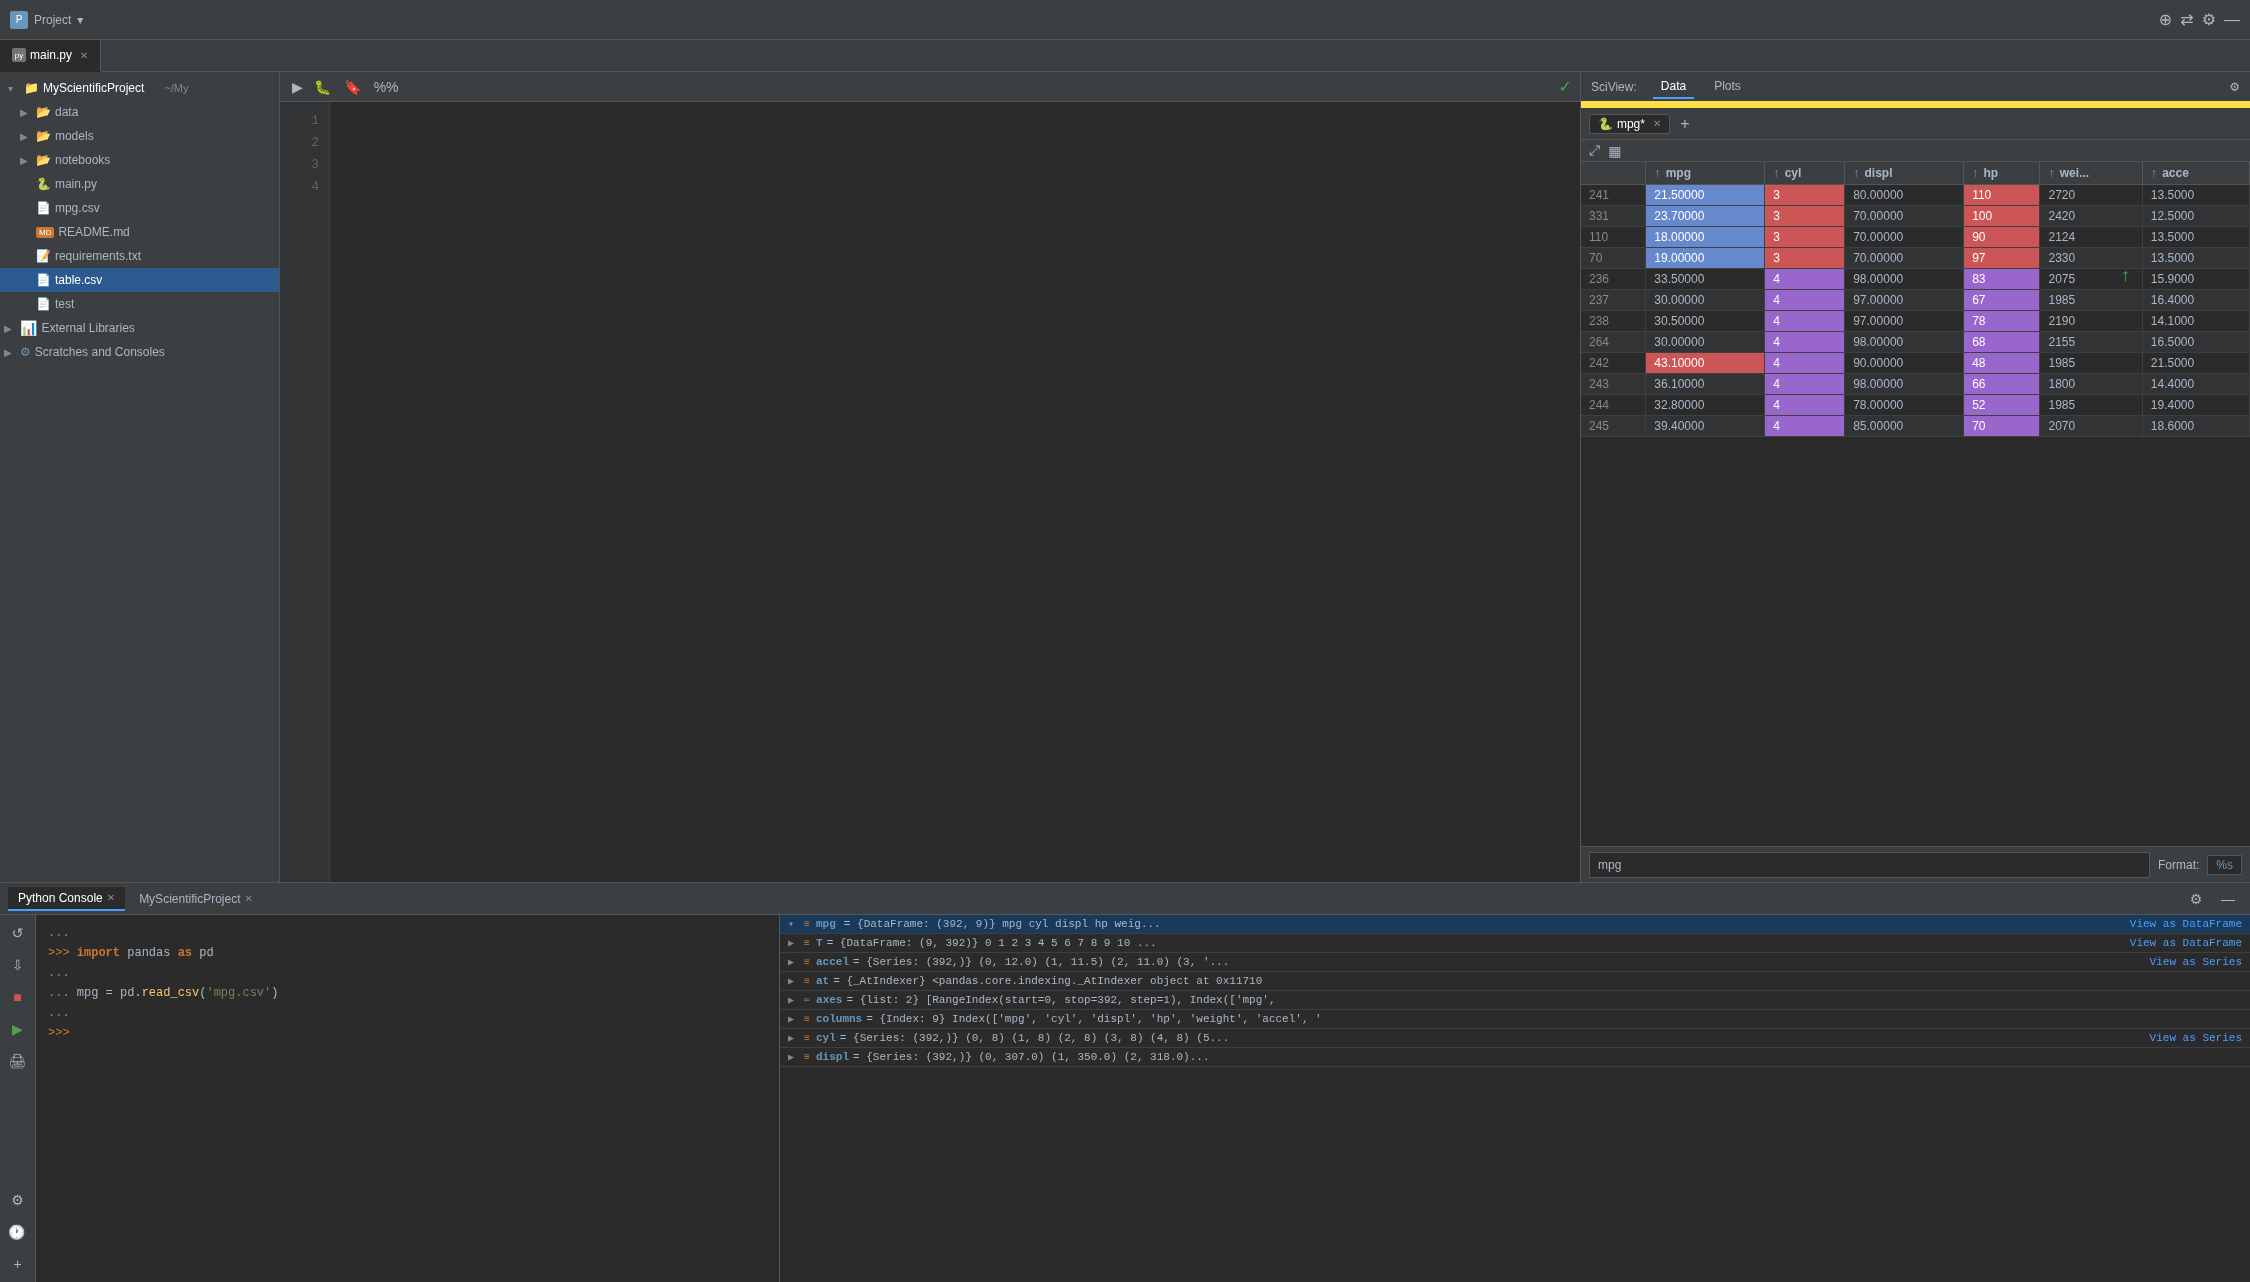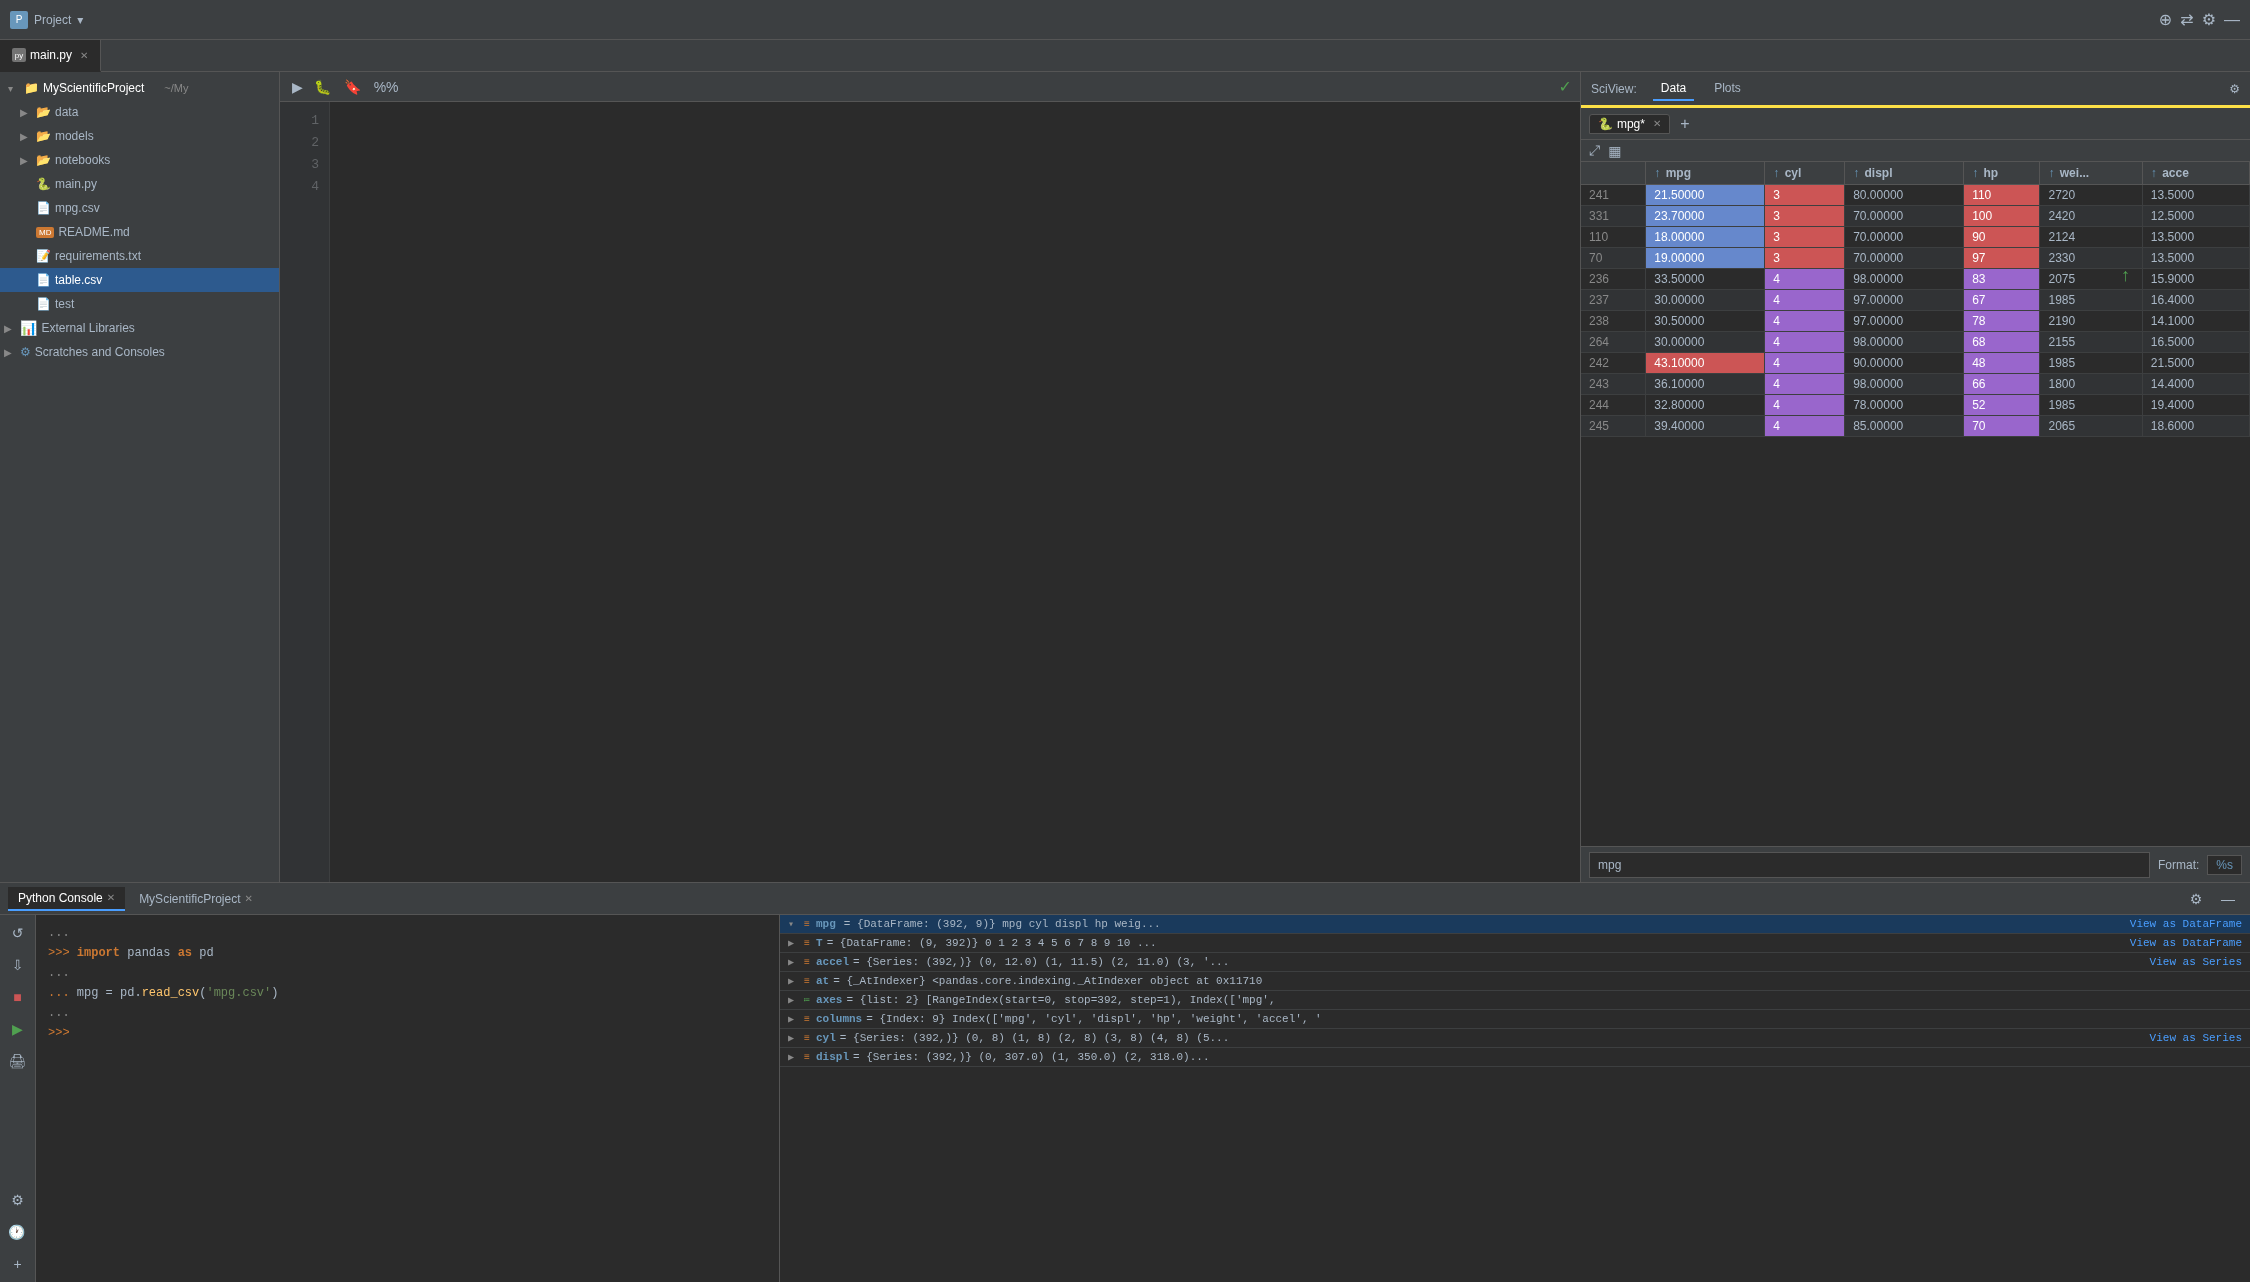--- a/index.html
+++ b/index.html
@@ -38,21 +38,21 @@
     .editor-toolbar { display: flex; align-items: center; background: #3c3f41; border-bottom: 1px solid #555; padding: 2px 8px; gap: 4px; height: 30px; }
     .toolbar-btn { background: none; border: none; color: #a9b7c6; cursor: pointer; padding: 2px 4px; font-size: 14px; }
     .code-line { height: 22px; white-space: pre; }
     .kw { color: #cc7832; font-weight: bold; }
     .str { color: #6a8759; }
     .fn { color: #ffc66d; }
     .var { color: #a9b7c6; }
 
     
     .right-panel { width: 670px; display: flex; flex-direction: column; background: #2b2b2b; border-left: 1px solid #555; flex-shrink: 0; }
-    .sciview-header { display: flex; align-items: center; background: #3c3f41; border-bottom: 3px solid #fde047; height: 36px; padding: 0 10px; gap: 16px; }
+    .sciview-header { display: flex; align-items: center; background: #3c3f41; border-bottom: 7px solid #fde047; height: 36px; padding: 0 10px; gap: 16px; }
     .sciview-nav { display: flex; gap: 12px; }
     .sciview-nav-item { color: #a9b7c6; font-size: 12px; cursor: pointer; padding: 4px 8px; }
     .sciview-nav-item.active { color: #fff; border-bottom: 2px solid #4a9eff; }
     .sciview-tab-bar { display: flex; align-items: center; background: #3c3f41; border-bottom: 1px solid #555; height: 32px; padding: 0 8px; gap: 4px; }
     .sciview-tab { display: flex; align-items: center; gap: 4px; padding: 2px 8px; font-size: 12px; color: #a9b7c6; border: 1px solid #555; border-radius: 3px 3px 0 0; cursor: pointer; background: #4a4a4a; }
     .sciview-tab.active { background: #2b2b2b; color: #fff; }
     .sciview-action-btn { background: none; border: none; color: #a9b7c6; cursor: pointer; font-size: 14px; }
 
     
     .data-table-container { flex: 1; overflow: auto; }
@@ -366,21 +366,21 @@
       <td class="td-cyl-4">52</td>
       <td>1985</td>
       <td>19.4000</td>
     </tr>
             <tr>
       <td class="td-index">245</td>
       <td class="">39.40000</td>
       <td class="td-cyl-4">4</td>
       <td>85.00000</td>
       <td class="td-cyl-4">70</td>
-      <td>2065</td>
+      <td>2070</td>
       <td>18.6000</td>
     </tr>
           </tbody>
       </table>
     </div>
 
     <div style="position:relative; height:0;">
       <div style="position:absolute; right:120px; bottom:-10px; color:#50a050; font-size:18px; transform:translateY(-570px);">↑</div>
     </div>
     <div class="filter-bar">

